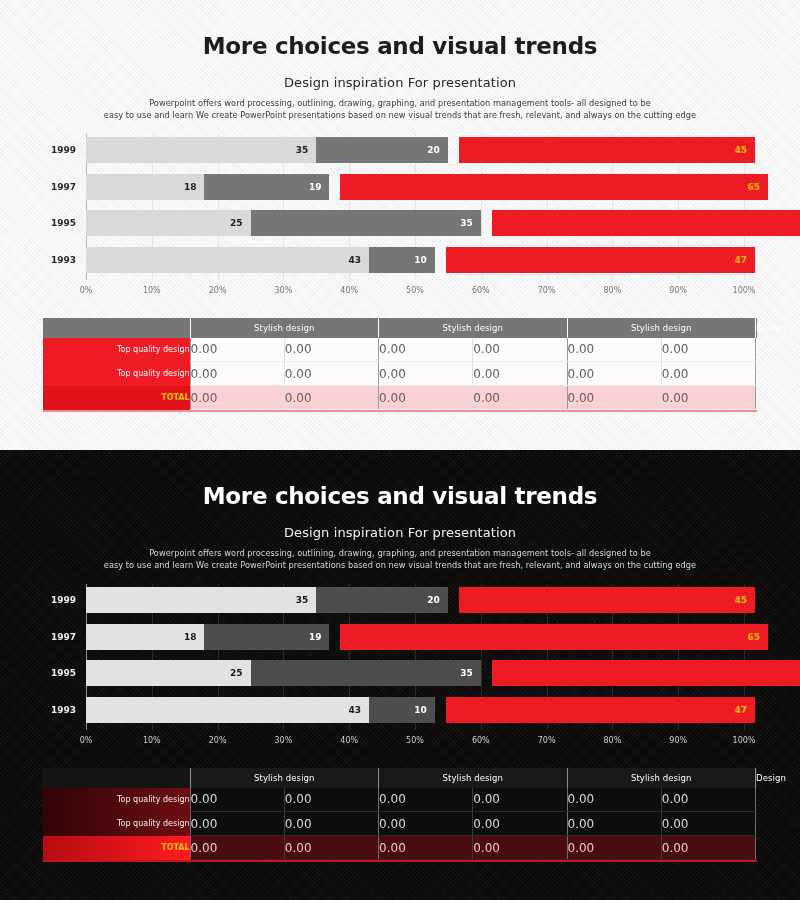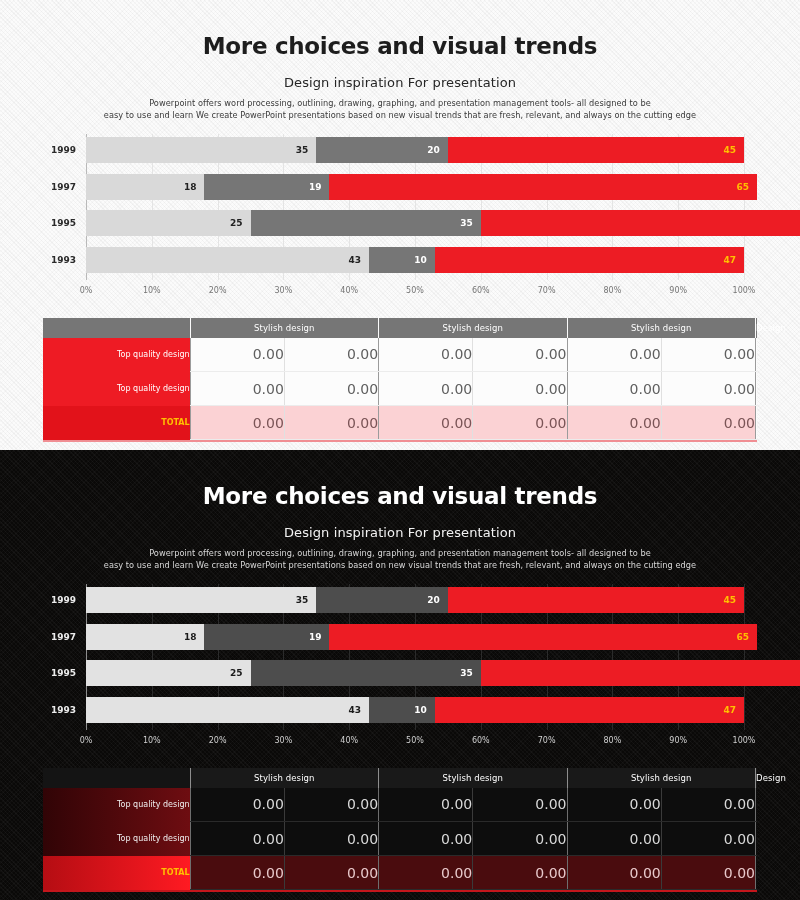--- a/index.html
+++ b/index.html
@@ -68,21 +68,21 @@
   .panel-light .ylabel { color: #2a2a2a; }
   .panel-dark  .ylabel { color: #ececec; }
 
   .seg {
     position: absolute; top: 0; height: 26px;
     font-size: 9px; font-weight: bold; line-height: 26px;
     text-align: right; padding-right: 8px; white-space: nowrap;
   }
   .seg.s1 { background: #d9d9d9; color: #222222; }
   .seg.s2 { background: #767676; color: #ffffff; }
-  .seg.s3 { background: #ed1c24; color: #ffc000; }
+  .seg.s3 { background: #ed1c24; color: #ffc000; margin-left: 11px; }
   .panel-dark .seg.s1 { background: #e2e2e2; color: #1a1a1a; }
   .panel-dark .seg.s2 { background: #4d4d4d; color: #ffffff; }
   .panel-dark .seg.s3 { background: #ed1c24; color: #ffc000; }
 
   .xaxis { position: absolute; left: 46px; right: 16px; bottom: 0; height: 22px; }
   .xtick {
     position: absolute; top: 4px; font-size: 8px; transform: translateX(-50%);
     white-space: nowrap;
   }
   .panel-light .xtick { color: #757575; }
@@ -106,21 +106,21 @@
 
   .td-lab {
     height: 18px; font-size: 8px; text-align: right; padding-right: 7px;
     color: #ffffff; background: #ee1b24; white-space: nowrap;
   }
   .panel-dark .td-lab { background: linear-gradient(90deg,#310406 0%, #6e0d11 100%); color:#f0f0f0; }
   .td-lab.total { color: #ffc000; font-weight: bold; background: #e2121a; }
   .panel-dark .td-lab.total { background: linear-gradient(90deg,#b50d13 0%, #ff1a22 100%); color:#ffc000; }
 
   .td-val {
-    height: 34px; font-size: 14px; text-align: right; padding-right: 9px;
+    height: 24px; font-size: 12px; padding-right: 9px;
   }
   .panel-light .td-val { background: #fcfcfc; color: #5f5f5f; border-bottom: 1px solid #ececec; }
   .panel-dark  .td-val { background: #0d0d0d; color: #d9d9d9; border-bottom: 1px solid #2a2a2a; }
   .panel-light .td-val.total { background: #fbd2d4; color: #7a5456; }
   .panel-dark  .td-val.total { background: #4a0c0e; color: #e8c9cb; }
   .panel-light .td-val.empty { background: #fcfcfc; }
   .panel-dark  .td-val.empty { background: #0d0d0d; }
   .panel-light .td-val.empty.total { background: #fcfcfc; }
   .panel-dark  .td-val.empty.total { background: #0d0d0d; }
 

